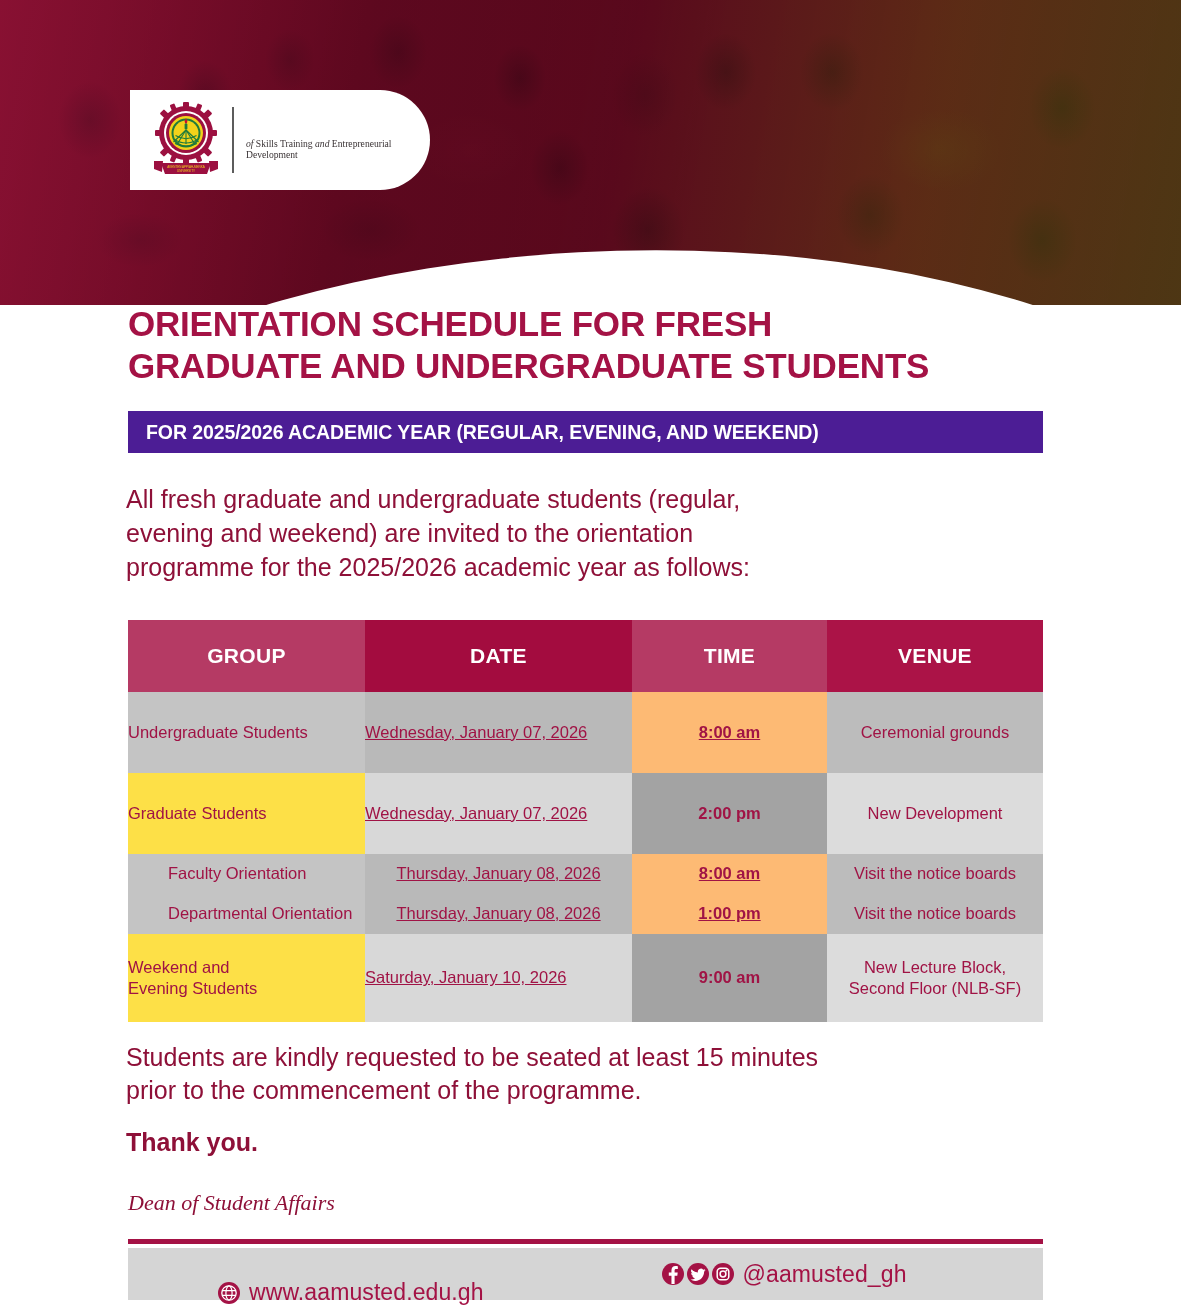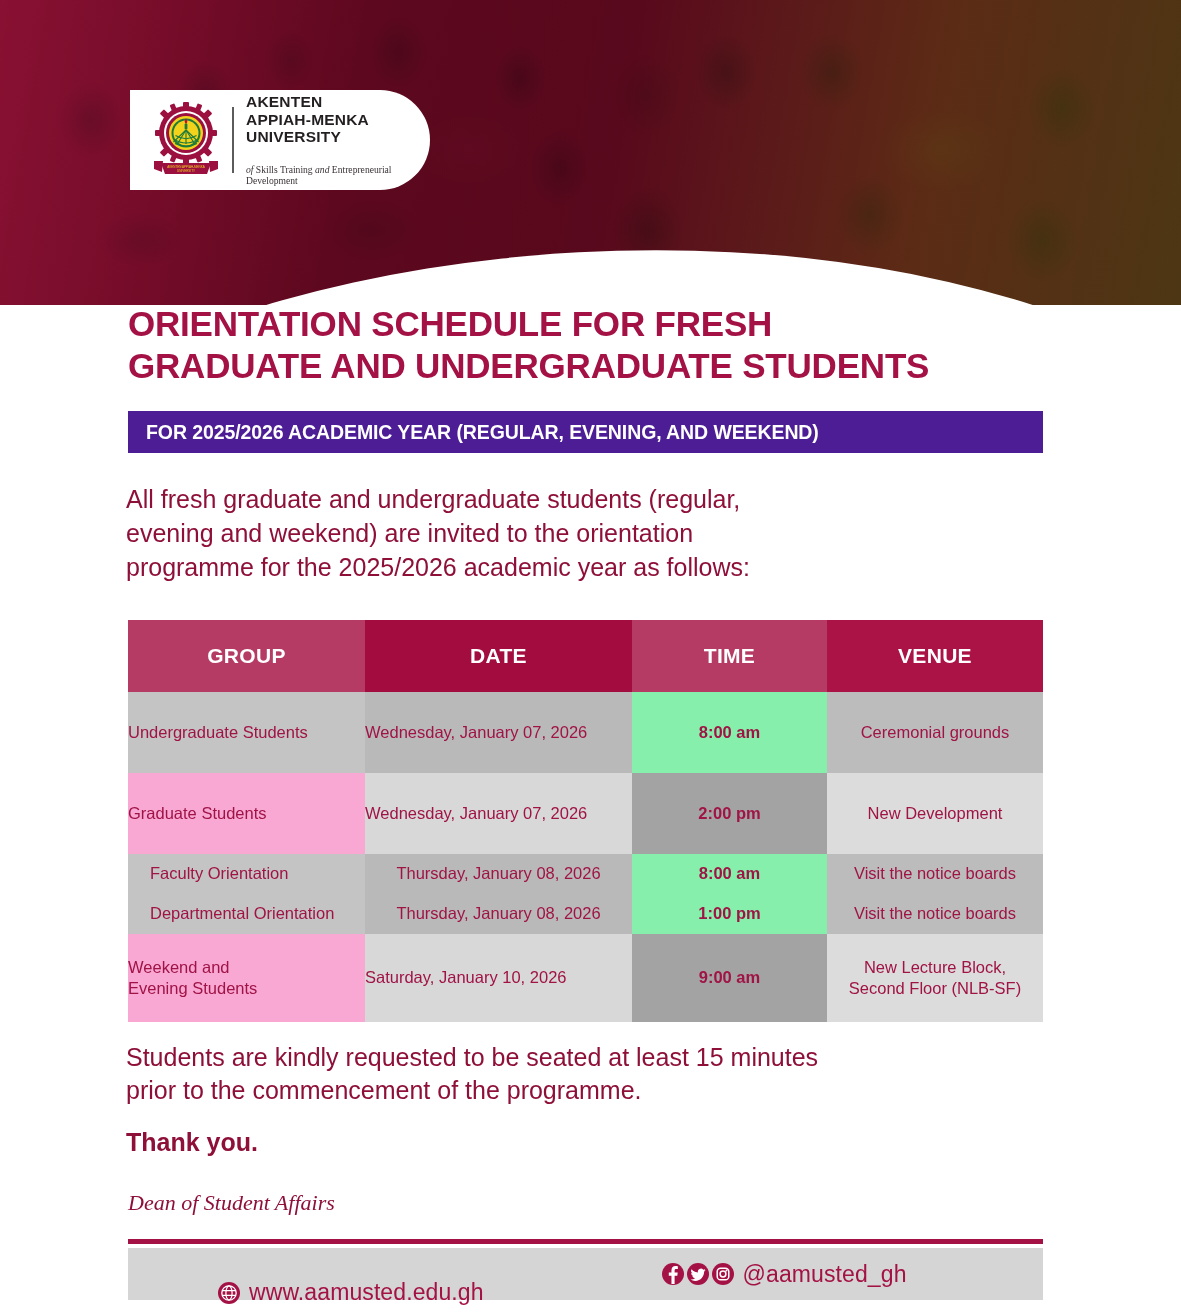--- a/index.html
+++ b/index.html
@@ -214,39 +214,39 @@
   .th-c { background: #b53a64; }
   .th-d { background: #ab1347; }
 
   .sched-table tbody td {
     color: #a01345;
     font-size: 16.5px;
     line-height: 1.3;
     box-sizing: border-box;
   }
   .cell-group { padding: 0 14px 0 16px; }
-  .cell-date  { padding: 0 14px 0 22px; }
+  .cell-date  { padding: 0 14px 0 22px; text-decoration: underline; }
   .cell-time  { text-align: center; font-weight: bold; }
   .cell-venue { padding: 0 10px; text-align: center; }
 
   .row-dark td.cell-group { background: #c4c4c4; }
   .row-dark td.cell-date  { background: #b9b9b9; }
-  .row-dark td.cell-time  { background: #86efac; }
+  .row-dark td.cell-time  { background: #fdba74; text-decoration: underline; }
   .row-dark td.cell-venue { background: #bcbcbc; }
 
-  .row-light td.cell-group { background: #f9a8d4; }
+  .row-light td.cell-group { background: #fde047; }
   .row-light td.cell-date  { background: #d8d8d8; }
   .row-light td.cell-time  { background: #a3a3a3; }
   .row-light td.cell-venue { background: #dcdcdc; }
 
   .row-tall td { height: 81px; }
   .row-short td { height: 40px; }
   .row-xtall td { height: 88px; }
 
-  .row-short td.cell-group { padding-left: 22px; margin-top: 18px; }
+  .row-short td.cell-group { padding-left: 40px; margin-top: 18px; }
   .row-short td.cell-date  { text-align: center; padding-left: 0; }
   .row-short td { font-size: 15.5px; }
 
   
   .note {
     position: absolute;
     left: 126px;
     top: 1041px;
     width: 900px;
     color: #8e1038;
@@ -377,23 +377,20 @@
         <path d="M68 60 L59 60 L60 71 L68 68 Z"></path>
       </g>
       <g fill="#f2d21a" font-size="3" font-family="Liberation Sans, sans-serif" text-anchor="middle">
         <text x="36" y="67">AKENTEN APPIAH-MENKA</text>
         <text x="36" y="71">UNIVERSITY</text>
       </g>
     </svg>
   </div>
   <div class="logo-divider"></div>
   <div class="logo-text">
-    <div class="logo-name">AKENTEN
-APPIAH-MENKA
-UNIVERSITY</div>
     <div class="logo-tag"><i>of</i><span> Skills Training </span><i>and</i><span> Entrepreneurial Development</span></div>
   </div>
 </div>
 
 <div class="title-block">
   <div class="main-title">ORIENTATION SCHEDULE FOR FRESH
 GRADUATE AND UNDERGRADUATE STUDENTS</div>
 </div>
 <div class="subtitle-bar">
   <span>FOR 2025/2026 ACADEMIC YEAR (REGULAR, EVENING, AND WEEKEND)</span>

